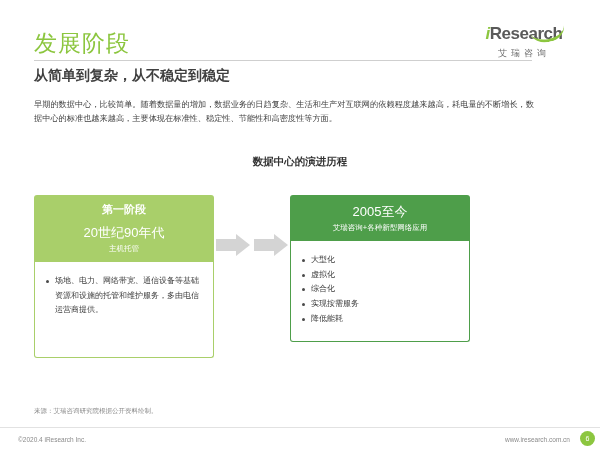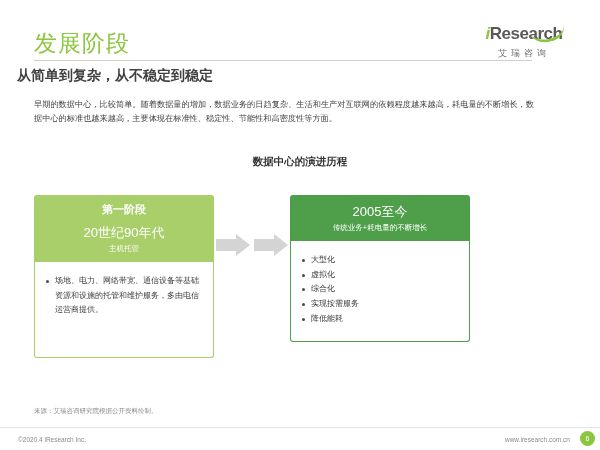--- a/index.html
+++ b/index.html
@@ -24,21 +24,21 @@
     letter-spacing: 1px;
   }
   .title-rule {
     position: absolute;
     left: 34px; top: 60px;
     width: 498px; height: 1px;
     background: #cfcfcf;
   }
   .subtitle {
     position: absolute;
-    left: 17px; top: 67px;
+    left: 34px; top: 67px;
     font-size: 14px;
     font-weight: bold;
     color: #404040;
   }
   .paragraph {
     position: absolute;
     left: 34px; top: 98px;
     width: 500px;
     font-size: 8.2px;
     line-height: 1.75;
@@ -254,21 +254,21 @@
 
     <div class="arrow">
       <svg width="34" height="22" viewBox="0 0 34 22" aria-hidden="true">
         <polygon points="0,5 20,5 20,0 34,11 20,22 20,17 0,17" fill="#d4d4d4"></polygon>
       </svg>
     </div>
 
     <div class="card c3">
       <div class="card-head">
         <span class="years">2005至今</span>
-        <span class="desc">传统业务+耗电量的不断增长</span>
+        <span class="desc">艾瑞咨询+各种新型网络应用</span>
       </div>
       <div class="card-body">
         <ul>
           <li>大型化</li>
           <li>虚拟化</li>
           <li>综合化</li>
           <li>实现按需服务</li>
           <li>降低能耗</li>
         </ul>
       </div>

